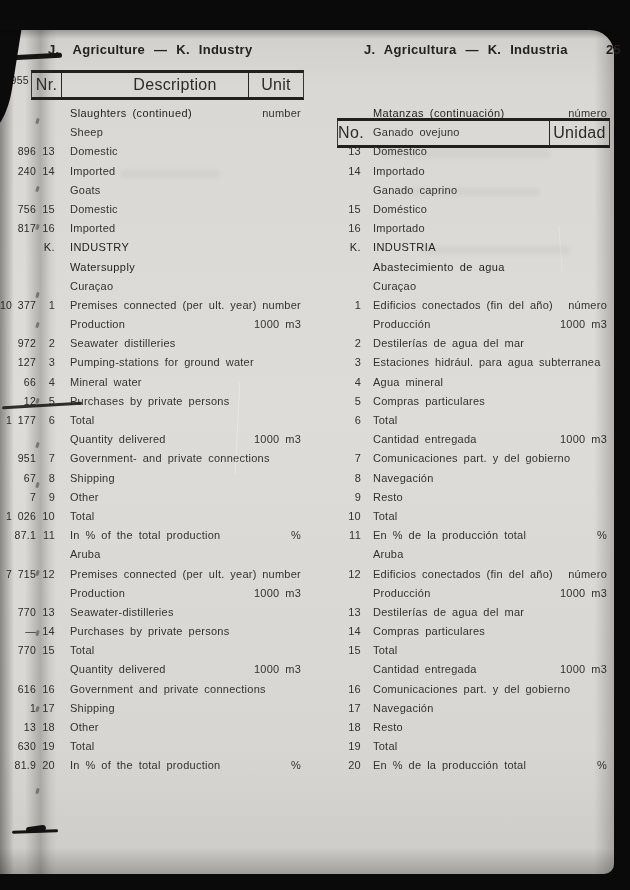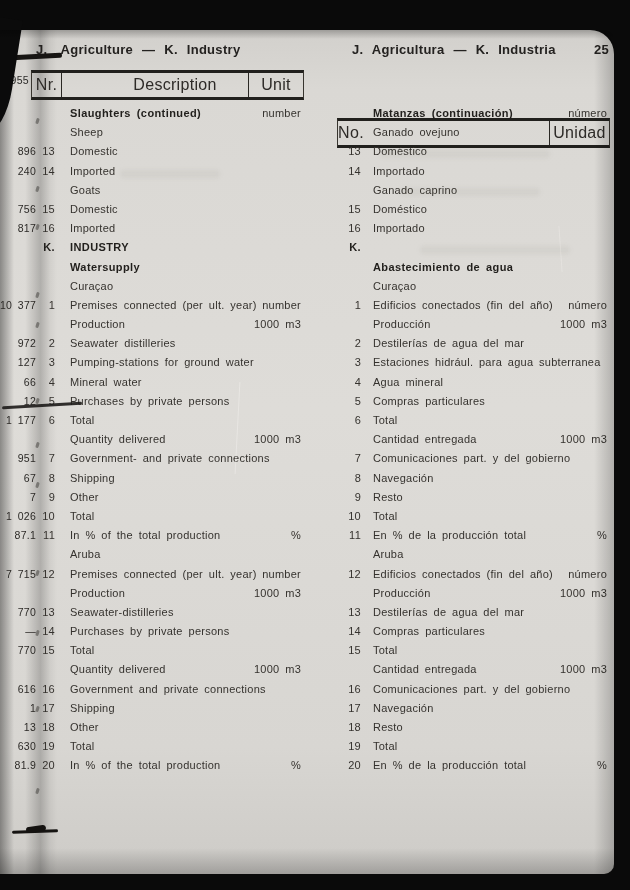--- a/index.html
+++ b/index.html
@@ -15,21 +15,21 @@
         background:linear-gradient(90deg,rgba(0,0,0,0.38),rgba(0,0,0,0));}
   .topleft-wedge{position:absolute;left:-12px;top:-12px;width:26px;height:115px;background:#0b0b0b;
         transform:rotate(9deg);border-bottom-right-radius:70% 40%;}
   .top-shadow{position:absolute;left:0;top:0;width:100%;height:9px;border-radius:3px 24px 0 0;
         background:linear-gradient(180deg,rgba(0,0,0,0.25),rgba(0,0,0,0));}
   .bottom-shadow{position:absolute;left:0;bottom:0;width:100%;height:26px;border-radius:0 0 10px 0;
         background:linear-gradient(180deg,rgba(0,0,0,0),rgba(0,0,0,0.22));}
   .right-shadow{position:absolute;right:0;top:0;width:20px;height:100%;border-radius:0 24px 10px 0;
         background:linear-gradient(270deg,rgba(0,0,0,0.20),rgba(0,0,0,0));}
   
-  .title-row{position:absolute;top:12px;left:0;width:100%;height:20px;font-weight:bold;font-size:13px;
+  .title-row{position:absolute;top:12px;left:12px;width:100%;height:20px;font-weight:bold;font-size:13px;
         color:#242220;letter-spacing:.3px;word-spacing:5px;white-space:nowrap;}
   .title-left{position:absolute;left:36px;}
   .title-left .jletter{display:inline-block;margin-right:13px;}
   .title-right{position:absolute;left:352px;}
   .page-number{position:absolute;right:5px;top:0;font-weight:bold;font-size:13px;color:#242220;}
   .year{position:absolute;left:-5px;top:44px;width:34px;font-size:10.5px;color:#2b2a28;
         text-align:right;letter-spacing:.3px;}
   
   .hbox{position:absolute;top:40px;height:30px;box-sizing:border-box;
         border-top:3px solid #21201d;border-bottom:3px solid #21201d;
@@ -48,21 +48,21 @@
         height:19.2px;line-height:19.2px;font-size:11px;color:#35322e;letter-spacing:.25px;
         word-spacing:2.5px;white-space:nowrap;}
   .cell{overflow:visible;}
   .m {text-align:right;padding-right:2px;font-size:10.5px;color:#2c2a27;}
   .ln{text-align:right;padding-right:5px;}
   .ld{padding-left:10px;}
   .lu{text-align:right;padding-right:3px;}
   .rn{text-align:right;padding-right:3px;}
   .rd{padding-left:9px;}
   .ru{text-align:right;padding-right:3px;}
-  .row.bold .ln,.row.bold .ld,.row.bold .rn,.row.bold .rd{font-weight:bold;color:#211f1c;letter-spacing:.4px;}
+  .row.bold .ln,.row.bold .ld,.row.bold .rn,.row.bold .rd{font-weight:normal;color:#211f1c;letter-spacing:.4px;}
   
   .pen-strike-j{position:absolute;left:10px;top:24px;width:52px;height:5px;background:#1715131;
         background:#171513;border-radius:2px;transform:rotate(-3deg);}
   .pen-strike-row{position:absolute;left:2px;top:12px;width:80px;height:3px;background:#1d1b19;
         transform:rotate(-3.5deg);border-radius:2px;opacity:.9;}
   .pen-mark-bottom{position:absolute;left:12px;top:800px;width:46px;height:3px;background:#161412;
         transform:rotate(-2deg);border-radius:2px;}
   .pen-mark-blob{position:absolute;left:26px;top:796px;width:20px;height:6px;background:#141210;
         border-radius:3px;transform:rotate(-8deg);}
   .scratch{position:absolute;width:1px;background:rgba(247,245,242,.75);}
@@ -171,20 +171,21 @@
     <span class="cell rd">Importado</span>
     <span class="cell ru"></span>
   </div>
         <div class="row bold">
     <span class="cell m"></span>
     <span class="cell ln">K.</span>
     <span class="cell ld">INDUSTRY</span>
     <span class="cell lu"></span>
     <span class="cell gp"></span>
     <span class="cell rn">K.</span>
+    <span class="cell rd">INDUSTRIA</span>
     <span class="cell ru"></span>
   </div>
         <div class="row bold">
     <span class="cell m"></span>
     <span class="cell ln"></span>
     <span class="cell ld">Watersupply</span>
     <span class="cell lu"></span>
     <span class="cell gp"></span>
     <span class="cell rn"></span>
     <span class="cell rd">Abastecimiento de agua</span>

